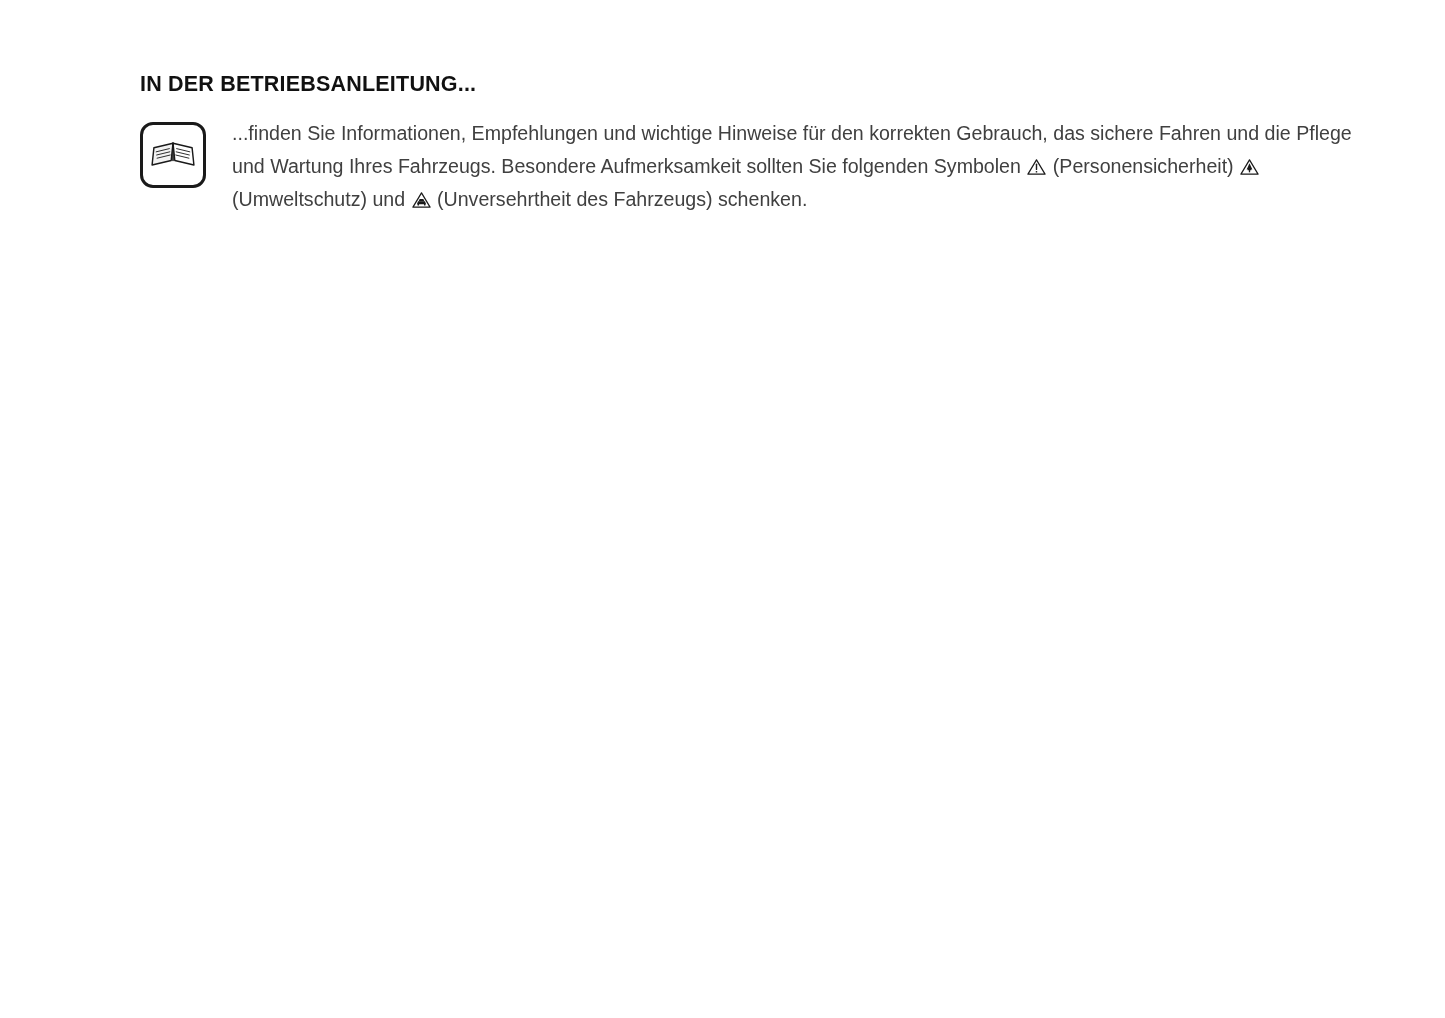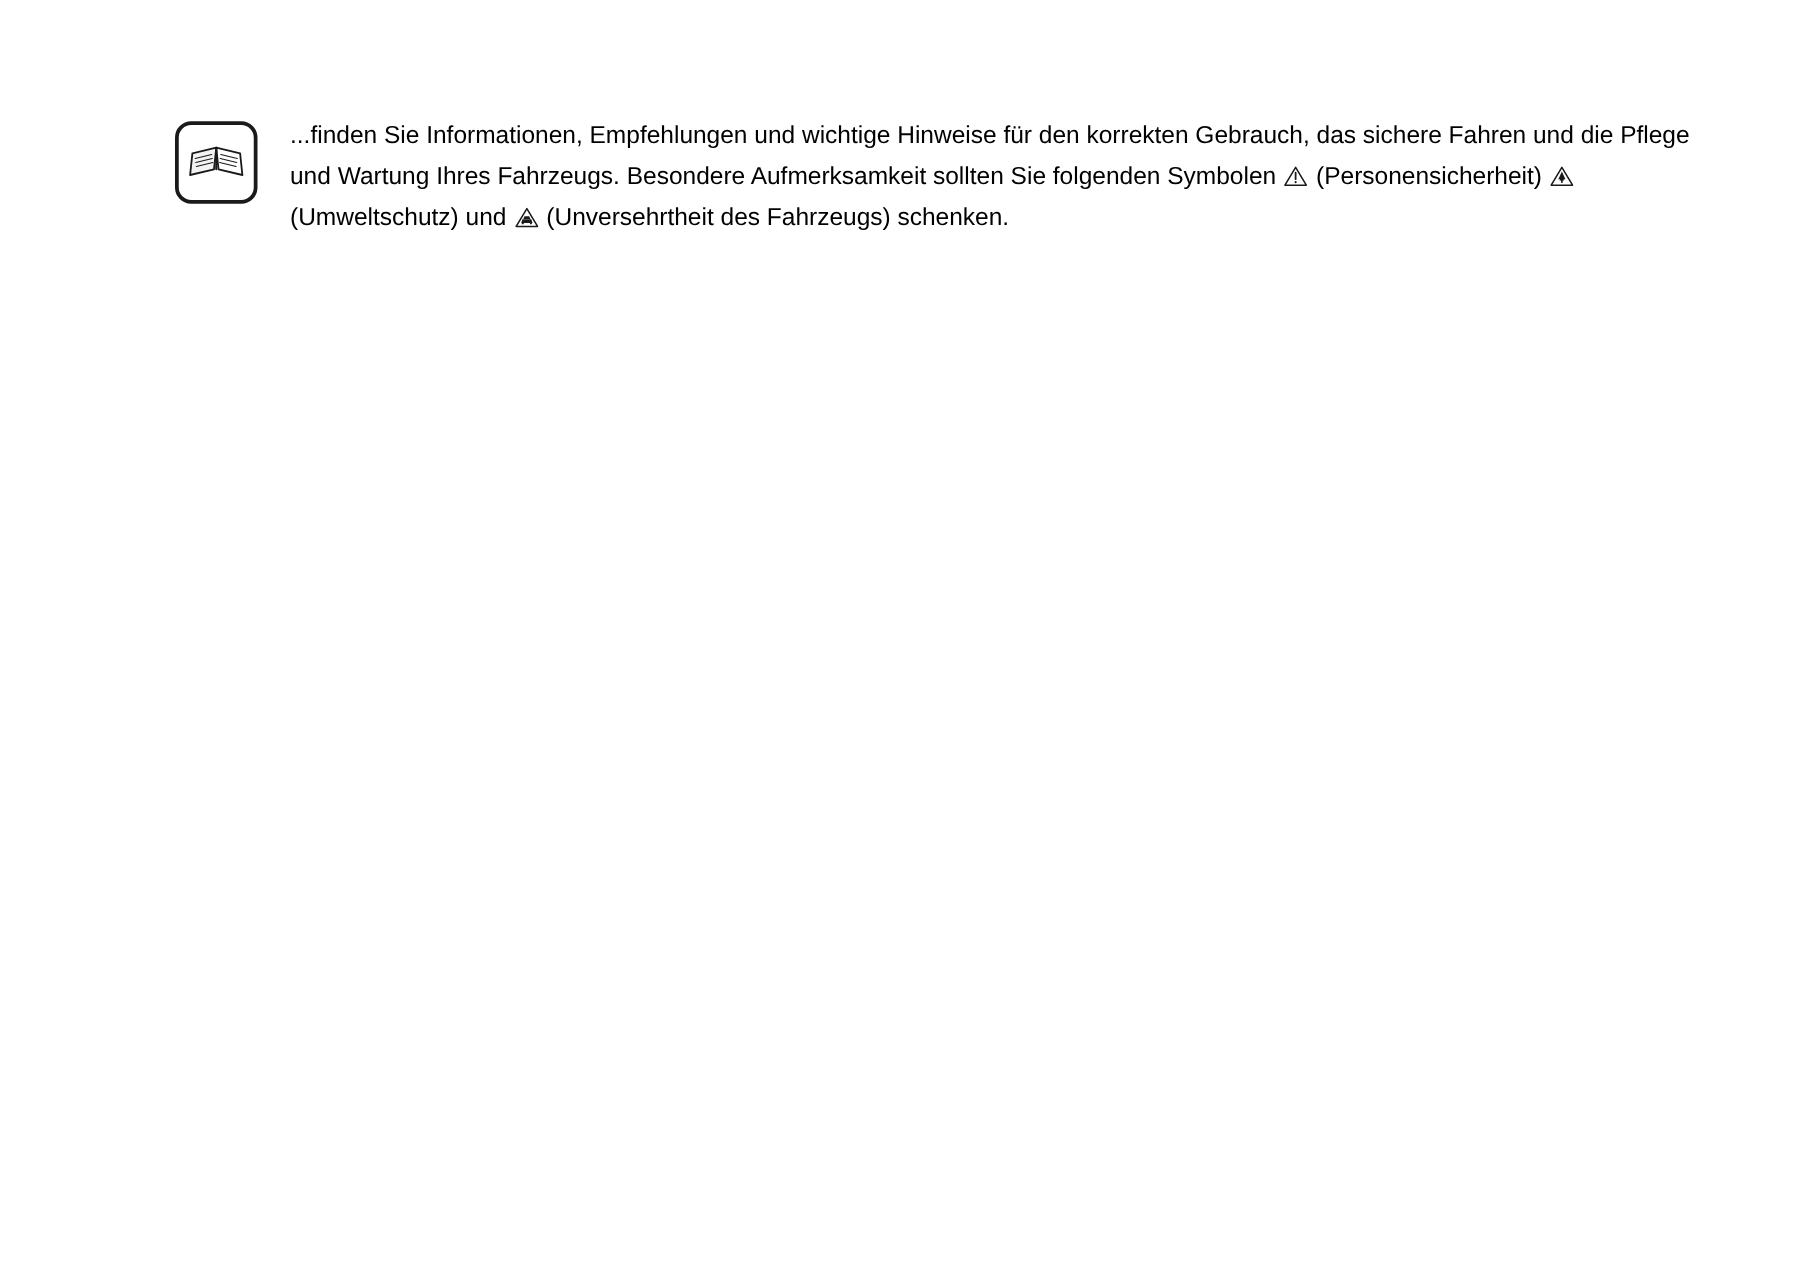--- a/index.html
+++ b/index.html
@@ -51,21 +51,21 @@
   }
   .manual-icon svg {
     display: block;
     width: 100%;
     height: 100%;
   }
   .body-text {
     margin-left: 92px;
     font-size: 19.6px;
     line-height: 33px;
-    color: #000000;
+    color: #404040;
     text-align: left;
   }
   .inline-sym {
     display: inline-block;
     vertical-align: -3px;
     width: 19px;
     height: 18px;
     margin: 0 1px;
   }
   .inline-sym svg {
@@ -74,20 +74,21 @@
     height: 100%;
   }
 </style>
 </head>
 <body>
 
 <div class="page">
 
   <div class="section">
 
+    <h1 class="section-title">IN DER BETRIEBSANLEITUNG...</h1>
 
     <div class="body-row">
 
       <div class="manual-icon">
         <svg viewBox="0 0 66 66" xmlns="http://www.w3.org/2000/svg">
           <g fill="none" stroke="#1a1a1a" stroke-width="1.6" stroke-linejoin="round" stroke-linecap="round">
             <path d="M10 44 L31 39 L33 20 L12 25 Z" fill="#f2f2f2"></path>
             <path d="M56 44 L35 39 L33 20 L54 25 Z" fill="#ffffff"></path>
             <path d="M33 20 L33 39" stroke-width="1.8"></path>
             <path d="M14.5 29.5 L29 26" stroke-width="1"></path>

